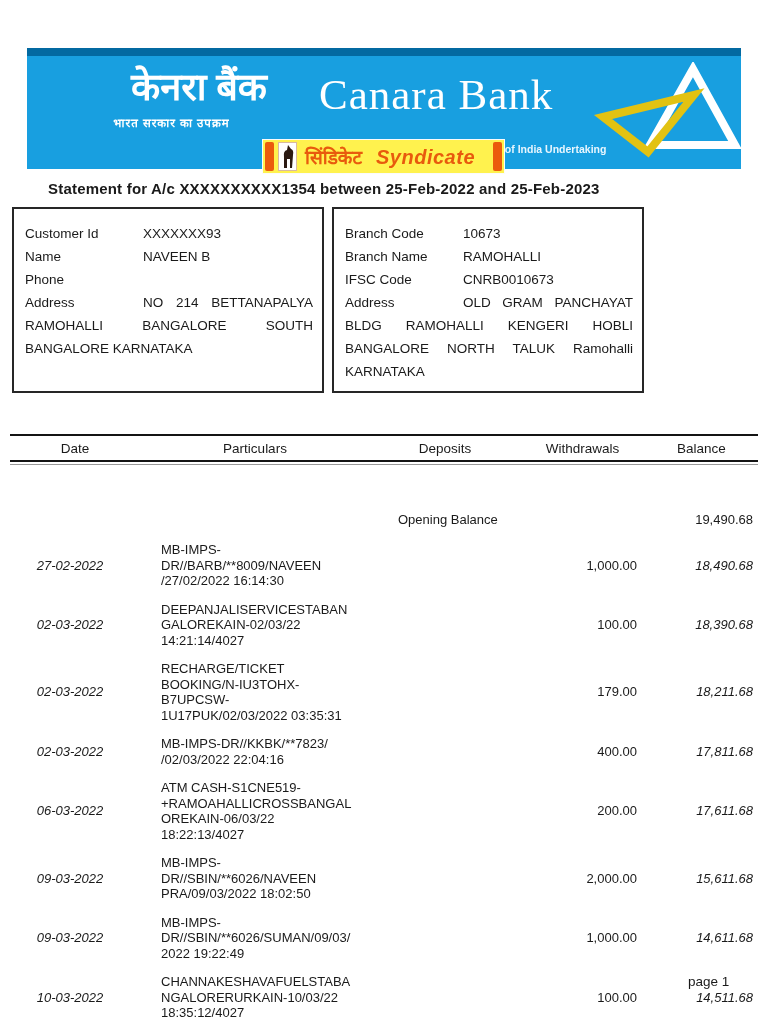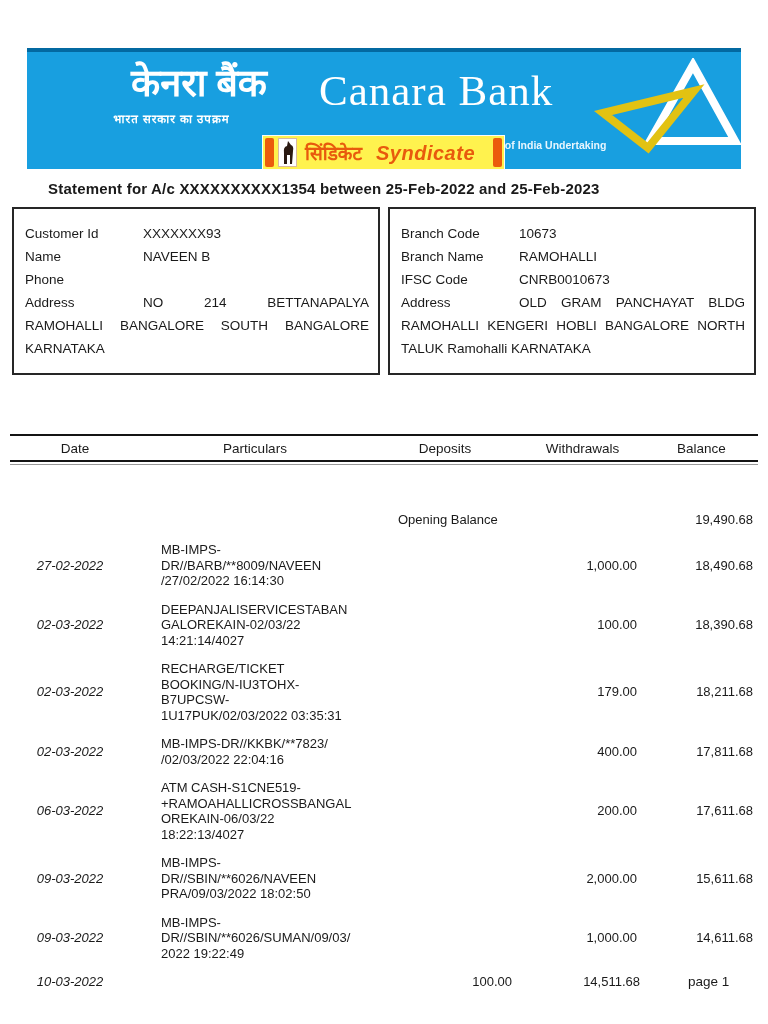--- a/index.html
+++ b/index.html
@@ -2,21 +2,21 @@
 <html><head>
 <meta charset="utf-8">
 <style>
   * { margin:0; padding:0; box-sizing:border-box; }
   html,body { width:768px; height:1024px; background:#ffffff; overflow:hidden;
               font-family:"Liberation Sans", sans-serif; color:#1a1a1a; }
   .page { position:relative; width:768px; height:1024px; background:#fff; }
 
   
   .banner { position:absolute; left:27px; top:48px; width:714px; height:121px;
-            background:#189FE0; border-top:4px solid #0369a1; }
+            background:#189FE0; border-top:8px solid #0369a1; }
   .bank-hindi-block { position:absolute; left:42px; top:8px; width:260px; text-align:center; }
   .bank-name-hindi { font-size:38px; font-weight:bold; color:#ffffff;
                      font-family:"Liberation Serif", serif; line-height:46px; }
   .bank-tagline-hindi { font-size:11.5px; font-weight:bold; color:#ffffff;
                         letter-spacing:1px; margin-top:5px; padding-right:55px; }
   .bank-name-english { position:absolute; left:292px; top:14px; font-size:43px; color:#ffffff;
                        font-family:"Liberation Serif", serif; letter-spacing:1px; white-space:nowrap; }
   .gov-tagline { position:absolute; left:403px; top:87px; font-size:10.5px; font-weight:bold;
                  color:#E8F6FE; white-space:nowrap; }
   .logo { position:absolute; left:566px; top:6px; }
@@ -31,21 +31,21 @@
                margin-left:4px; display:flex; align-items:center; justify-content:center; flex:0 0 auto; }
   .synd-text { display:flex; align-items:baseline; gap:14px; margin-left:8px; white-space:nowrap; }
   .synd-hindi { font-size:19px; font-weight:bold; color:#E85A0D; }
   .synd-english { font-size:20px; font-weight:bold; color:#E85A0D; letter-spacing:0.5px;font-style:italic; }
 
   
   .stmt-title { position:absolute; left:48px; top:180px; font-size:15px; font-weight:bold;
                 letter-spacing:0.2px; }
 
   
-  .boxes { position:absolute; left:12px; top:207px; width:744px; display:flex; gap:8px; }
+  .boxes { position:absolute; left:12px; top:207px; width:632px; display:flex; gap:8px; }
   .info-box { flex:1 1 0; border:2px solid #262626; min-height:168px; padding:13px 9px 8px 11px;
               font-size:13.5px; line-height:23px; }
   .info-row { display:flex; }
   .info-label { width:118px; flex:0 0 auto; }
   .info-value { flex:1; }
   .addr { text-align:justify; }
   .addr .info-label { float:left; }
 
   
   .txn-table { position:absolute; left:10px; top:394px; width:748px; font-size:13px; }
@@ -56,21 +56,21 @@
   .thead-subline { height:1px; background:#999; margin-top:2px; }
   .opening-row { padding:7px 0 2px 0; }
   .open-label { grid-column:3; text-align:left; padding-left:28px; }
   .open-balance { grid-column:5; text-align:right; padding-right:5px; }
   .t-row { margin-top:13px; line-height:15.5px; }
   .t-row:first-child { margin-top:2px; }
   .c-date { text-align:center; align-self:center; padding-right:10px;font-style:italic; }
   .c-part { white-space:pre-line; text-align:left;margin-left:21px; }
   .c-dep  { text-align:right; align-self:center; padding-right:20px; }
   .c-wdr  { text-align:right; align-self:center; padding-right:8px; }
-  .c-bal  { text-align:right; align-self:center; padding-right:5px; }
+  .c-bal  { text-align:right; align-self:center; padding-right:5px;font-style:italic; }
 
   .page-footer { position:absolute; left:688px; top:974px; font-size:13.5px; }
 </style>
 </head>
 <body>
 
 <div class="page">
 
   <div class="banner">
     <div class="bank-hindi-block">
@@ -212,20 +212,23 @@
       <div class="c-date">09-03-2022</div>
       <div class="c-part">MB-IMPS-
 DR//SBIN/**6026/SUMAN/09/03/
 2022 19:22:49</div>
       <div class="c-dep"></div>
       <div class="c-wdr">1,000.00</div>
       <div class="c-bal">14,611.68</div>
     </div>
     <div class="grid-row t-row">
       <div class="c-date">10-03-2022</div>
+      <div class="c-part">CHANNAKESHAVAFUELSTABA
+NGALORERURKAIN-10/03/22
+18:35:12/4027</div>
       <div class="c-dep"></div>
       <div class="c-wdr">100.00</div>
       <div class="c-bal">14,511.68</div>
     </div>
   </div>
 
   <div class="page-footer">page 1</div>
 
 </div>
 

